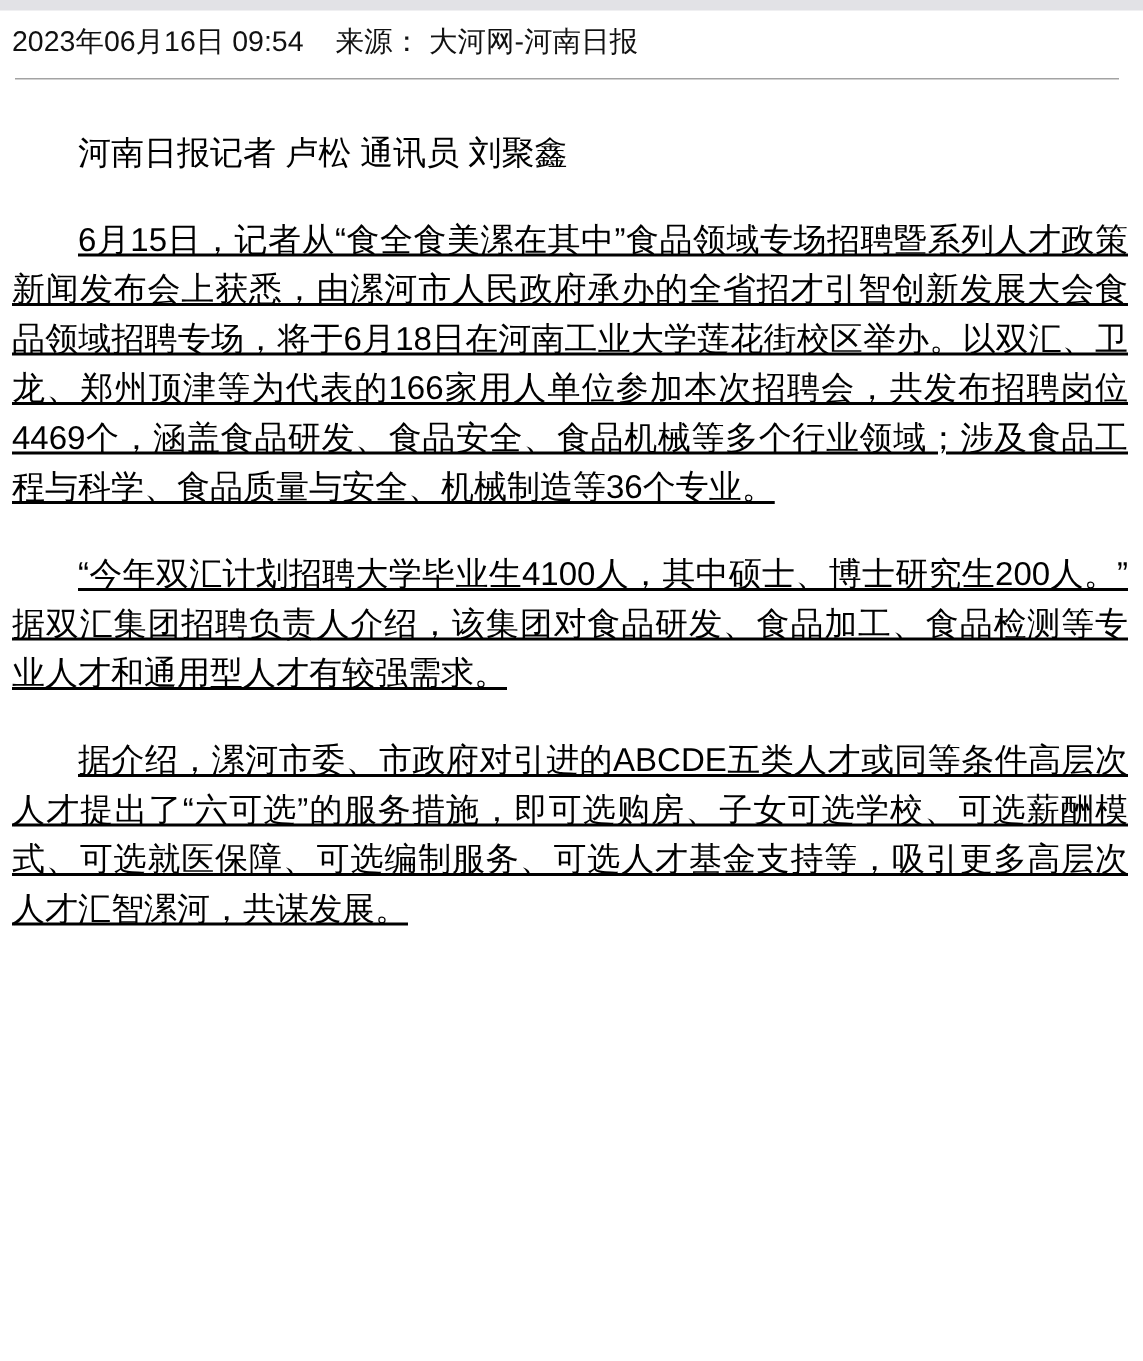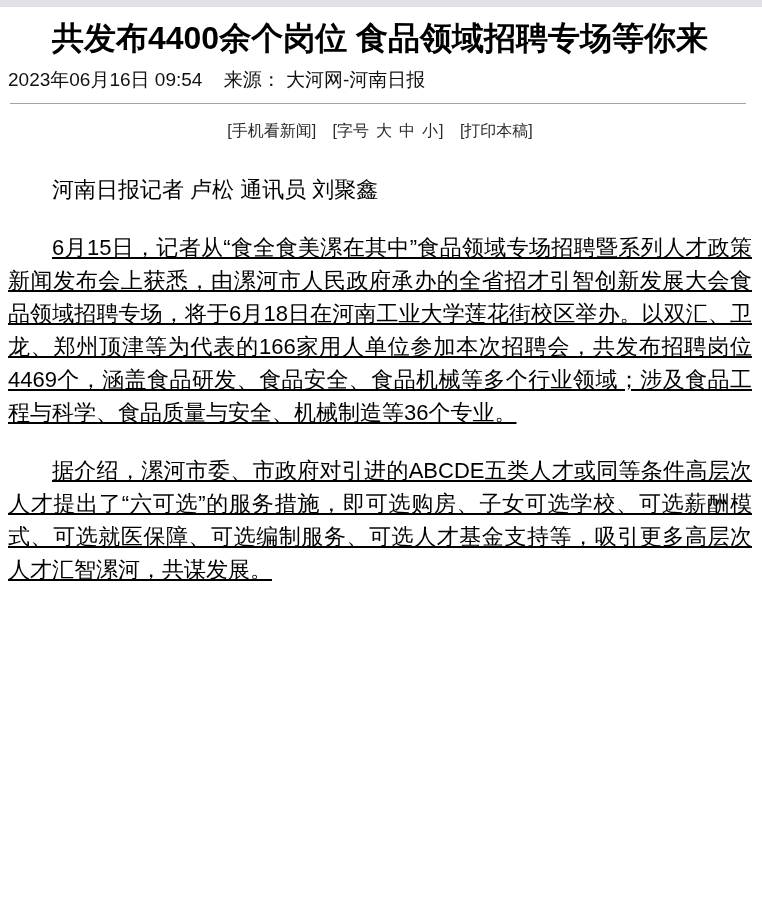--- a/index.html
+++ b/index.html
@@ -73,36 +73,31 @@
 </style>
 </head>
 <body>
 
 <div class="viewport">
 
   <div class="top-strip"></div>
 
   <div class="page">
 
-    <h1 class="article-title">共发布4400余个岗位 食品领域招聘专场等你来</h1>
 
     <div class="dateline">
       <span>2023年06月16日 09:54</span>
       <span class="source-label">来源：</span>
       <span>大河网-河南日报</span>
     </div>
 
     <hr class="divider">
 
-    <div class="toolbar">
-      <span class="tool">[手机看新闻]</span>
-      <span class="tool fontsize-group"><span>[字号</span><span class="size-btn">大</span><span class="size-btn">中</span><span class="size-btn">小</span><span class="suffix">]</span></span>
-      <span class="tool">[打印本稿]</span>
-    </div>
 
     <div class="article">
       <p>河南日报记者 卢松 通讯员 刘聚鑫</p>
       <p>6月15日，记者从“食全食美漯在其中”食品领域专场招聘暨系列人才政策新闻发布会上获悉，由漯河市人民政府承办的全省招才引智创新发展大会食品领域招聘专场，将于6月18日在河南工业大学莲花街校区举办。以双汇、卫龙、郑州顶津等为代表的166家用人单位参加本次招聘会，共发布招聘岗位4469个，涵盖食品研发、食品安全、食品机械等多个行业领域；涉及食品工程与科学、食品质量与安全、机械制造等36个专业。</p>
+      <p>“今年双汇计划招聘大学毕业生4100人，其中硕士、博士研究生200人。” 据双汇集团招聘负责人介绍，该集团对食品研发、食品加工、食品检测等专业人才和通用型人才有较强需求。</p>
       <p>据介绍，漯河市委、市政府对引进的ABCDE五类人才或同等条件高层次人才提出了“六可选”的服务措施，即可选购房、子女可选学校、可选薪酬模式、可选就医保障、可选编制服务、可选人才基金支持等，吸引更多高层次人才汇智漯河，共谋发展。</p>
     </div>
 
   </div>
 </div>
 
 </body></html>

